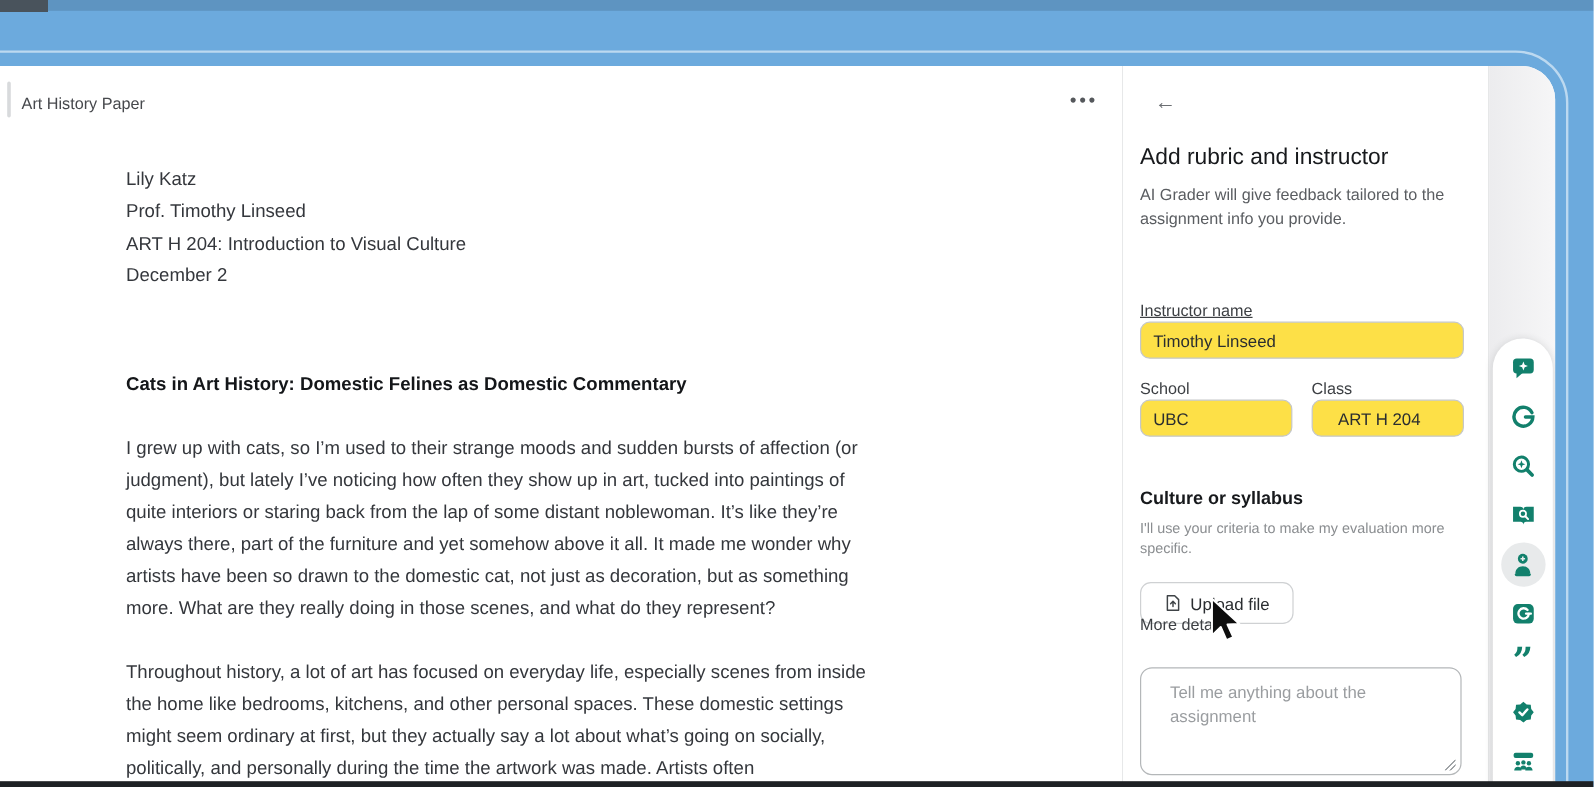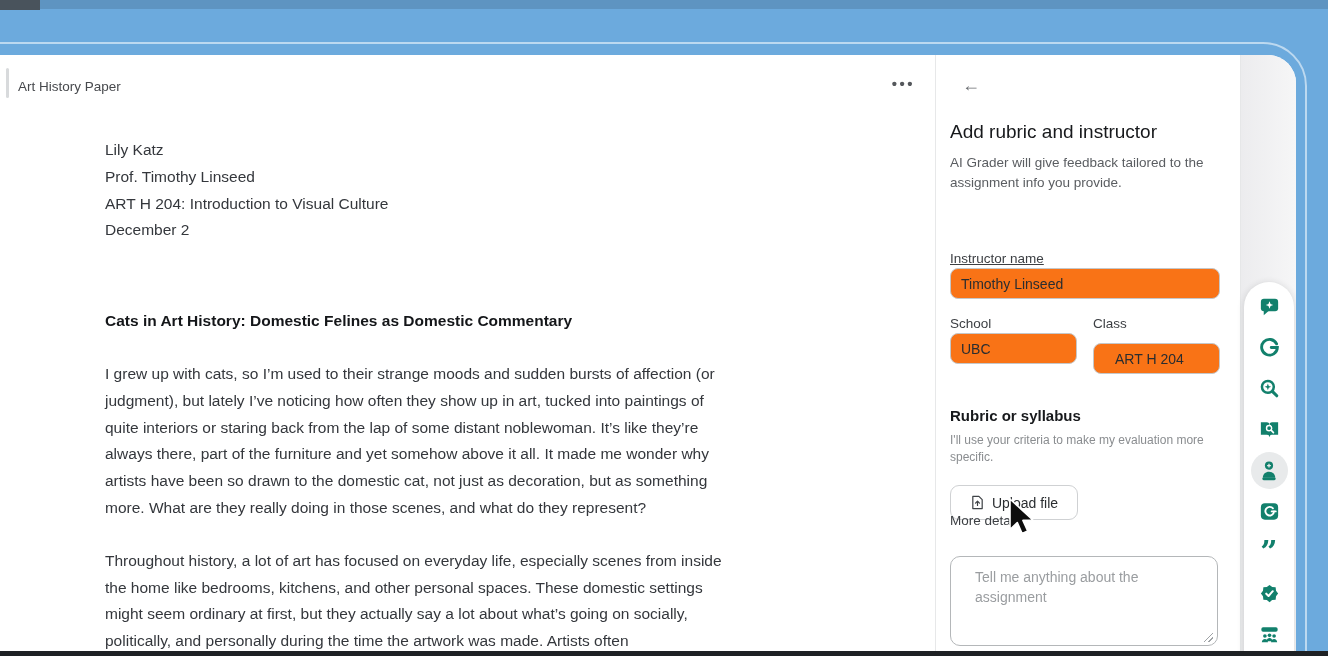--- a/index.html
+++ b/index.html
@@ -43,21 +43,21 @@
   
   .panel { width:304px; position:relative; background:#fff; }
   .panel-back { position:absolute; left:20px; top:18px; font-size:18px; color:#6c6f73; cursor:pointer; padding:2px 6px; }
   .panel-title-row { position:absolute; top:22px; left:0; width:100%; display:flex; justify-content:center; align-items:center; gap:7px; }
   .panel-title { font-size:14px; font-weight:bold; color:#1c1e21; }
   .panel-h2 { position:absolute; left:14px; top:66px; font-size:19px; font-weight:normal; color:#17191c; }
   .panel-desc { position:absolute; left:14px; top:98px; width:276px; font-size:13.5px; line-height:20px; color:#5a5d61; }
   .field-label { position:absolute; font-size:13.5px; color:#3c3f43; }
   .text-input {
     position:absolute; height:31px; border:1px solid #c5c7c9; border-radius:8px;
-    font-family:"Liberation Sans", sans-serif; font-size:14px; color:#2a2d30; padding:0 10px; background:#f97316; outline:none;
+    font-family:"Liberation Sans", sans-serif; font-size:14px; color:#2a2d30; padding:0 10px; background:#fde047; outline:none;
   }
   .rubric-h { position:absolute; left:14px; top:352px; font-size:15px; font-weight:bold; color:#17191c; }
   .rubric-hint { position:absolute; left:14px; top:377px; width:282px; font-size:12px; line-height:17px; color:#8a8d90; }
   .upload-btn {
     position:absolute; left:14px; top:430px; width:128px; height:35px;
     border:1px solid #cfd1d3; border-radius:9px; background:#fff; cursor:pointer;
     display:flex; align-items:center; justify-content:center; gap:7px;
     font-family:"Liberation Sans", sans-serif; font-size:14px; color:#2a2d30;
   }
   .more-label { position:absolute; left:14px; top:458px; font-size:13.5px; color:#3c3f43; }
@@ -122,23 +122,23 @@
 
     <div class="panel-h2">Add rubric and instructor</div>
     <div class="panel-desc">AI Grader will give feedback tailored to the assignment info you provide.</div>
 
     <div class="field-label" style="left:14px; top:196px;text-decoration:underline;">Instructor name</div>
     <input class="text-input" style="left: 14px; top: 213px; width: 270px;" value="Timothy Linseed">
 
     <div class="field-label" style="left:14px; top:261px;">School</div>
     <div class="field-label" style="left:157px; top:261px;">Class</div>
     <input class="text-input" style="left: 14px; top: 278px; width: 127px;" value="UBC">
-    <input class="text-input" style="left: 157px; top: 288px; width: 127px; padding-left: 21px;" value="ART H 204">
-
-    <div class="rubric-h">Rubric or syllabus</div>
+    <input class="text-input" style="left: 157px; top: 278px; width: 127px; padding-left: 21px;" value="ART H 204">
+
+    <div class="rubric-h">Culture or syllabus</div>
     <div class="rubric-hint">I'll use your criteria to make my evaluation more specific.</div>
 
     <button class="upload-btn">
       <svg width="15" height="15" viewBox="0 0 16 16">
         <path d="M3 1.5h6.5L13 5v9.5H3z" fill="none" stroke="#3f4347" stroke-width="1.3" stroke-linejoin="round"></path>
         <path d="M8 11.2V6.6M5.9 8.6 8 6.5l2.1 2.1" stroke="#3f4347" stroke-width="1.3" fill="none" stroke-linecap="round" stroke-linejoin="round"></path>
       </svg>
       <span>Upload file</span>
     </button>
 

